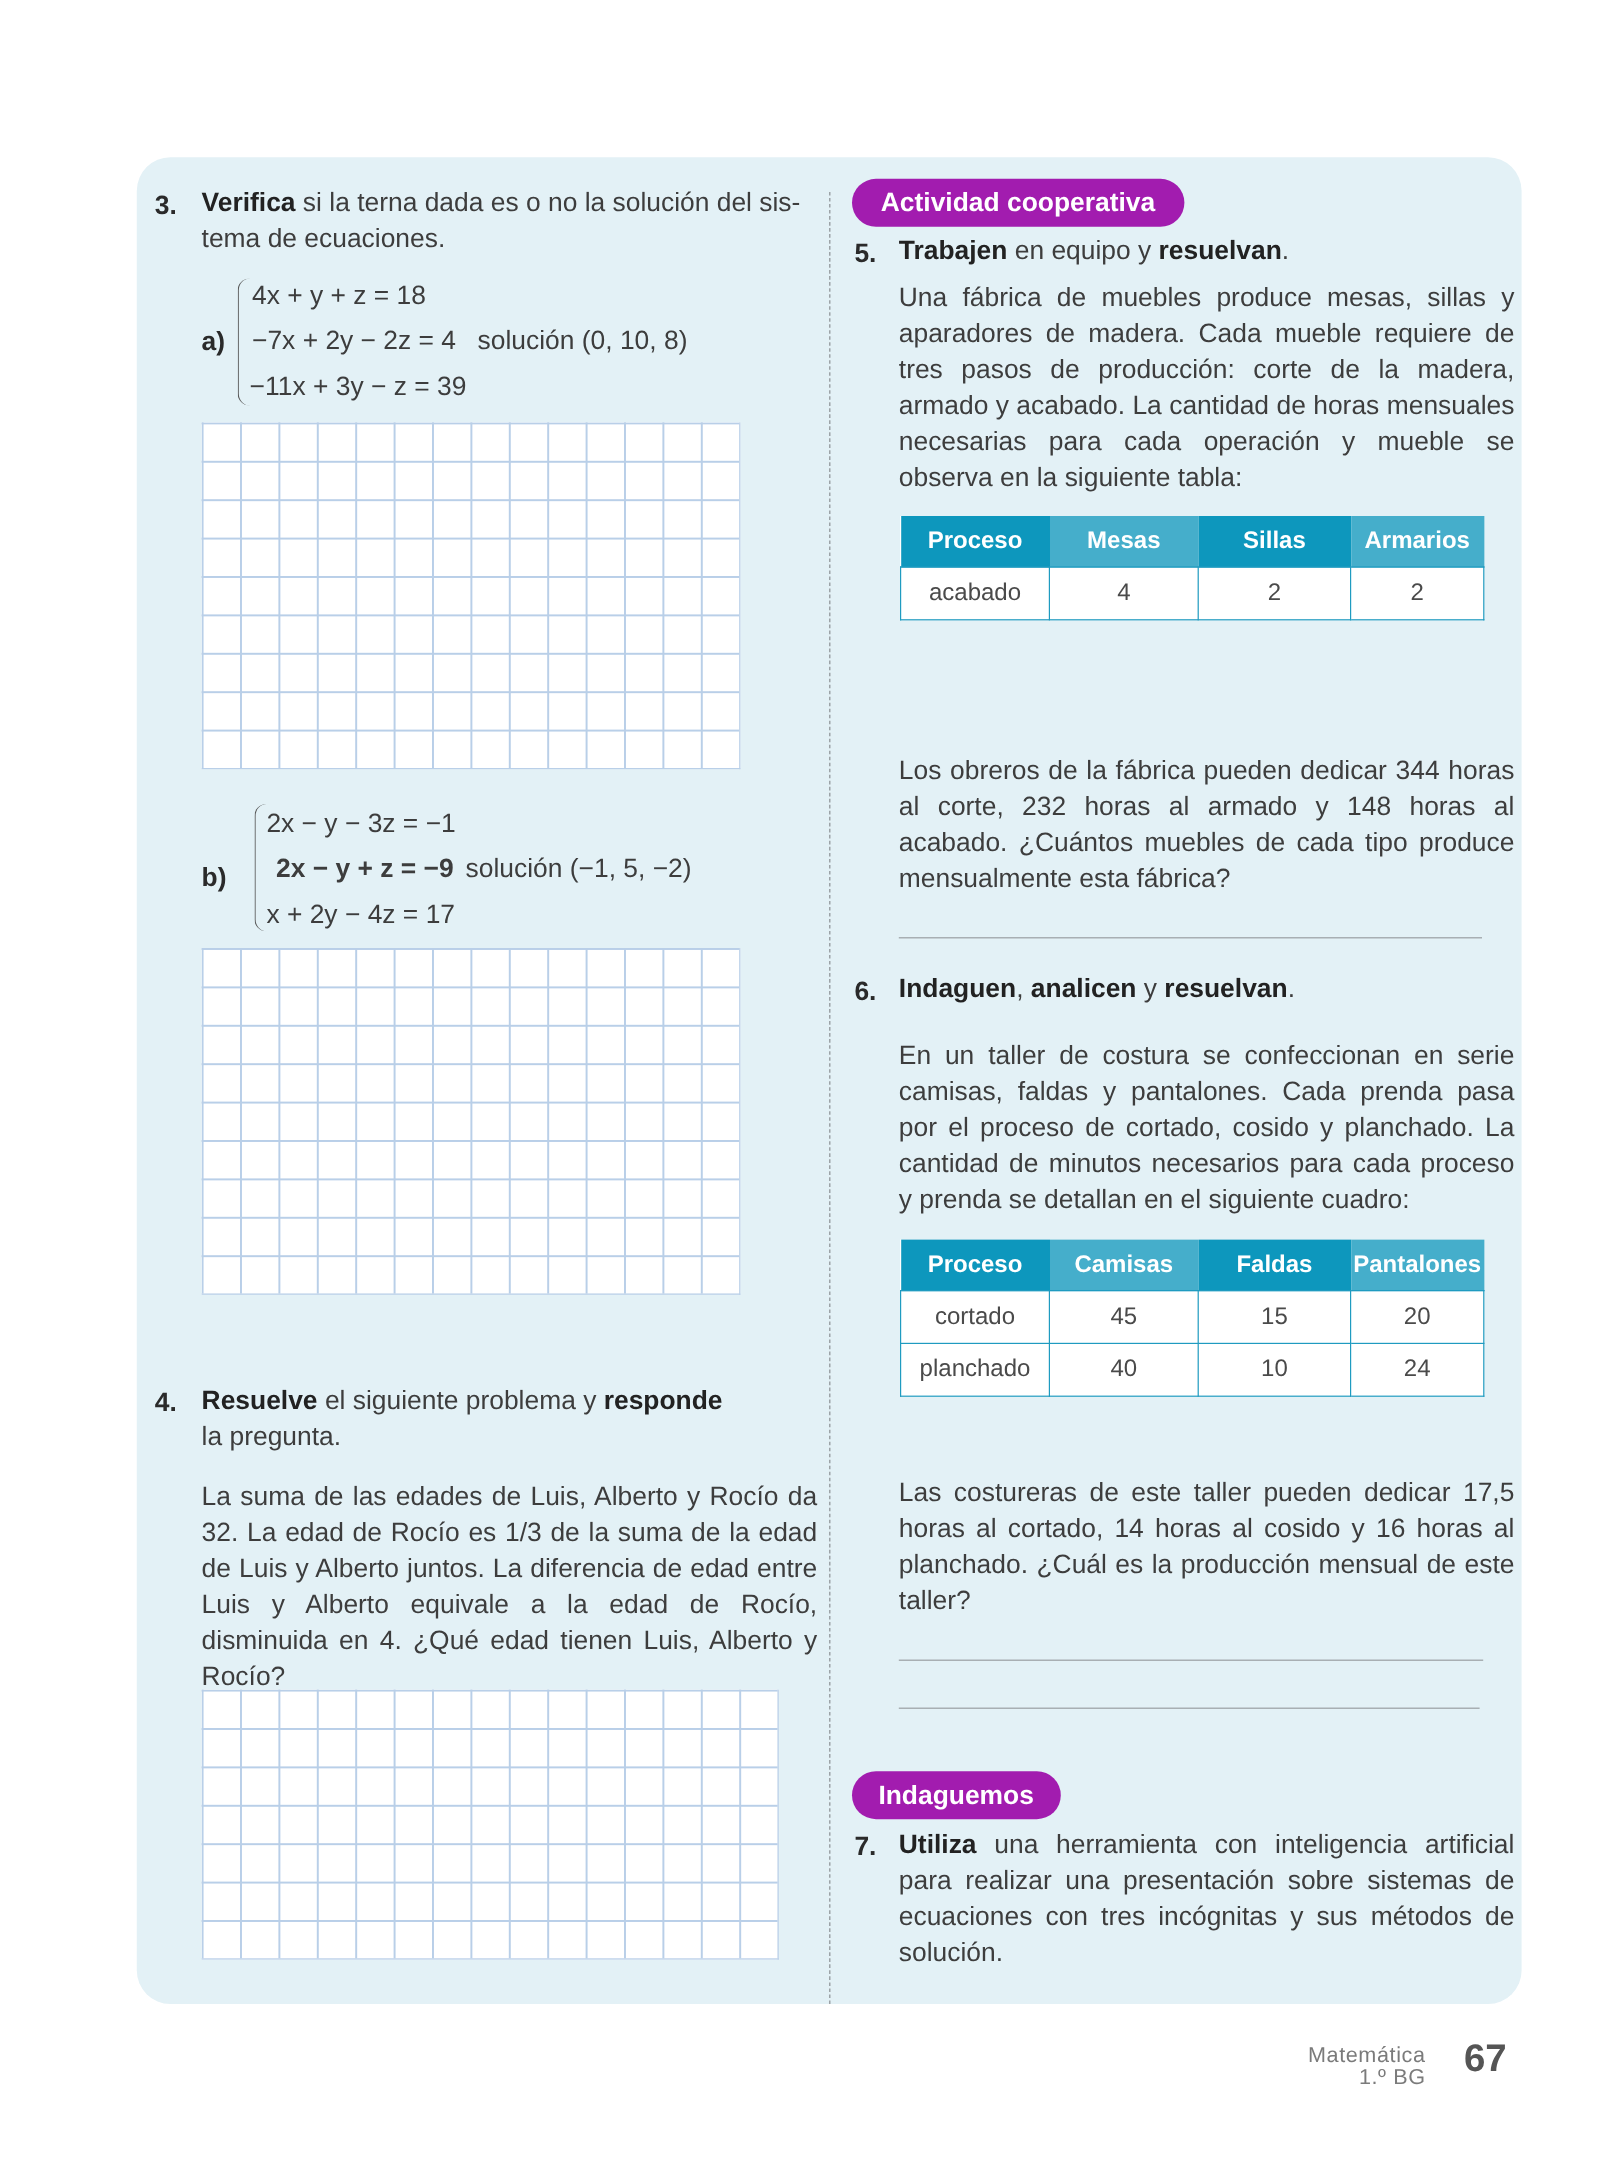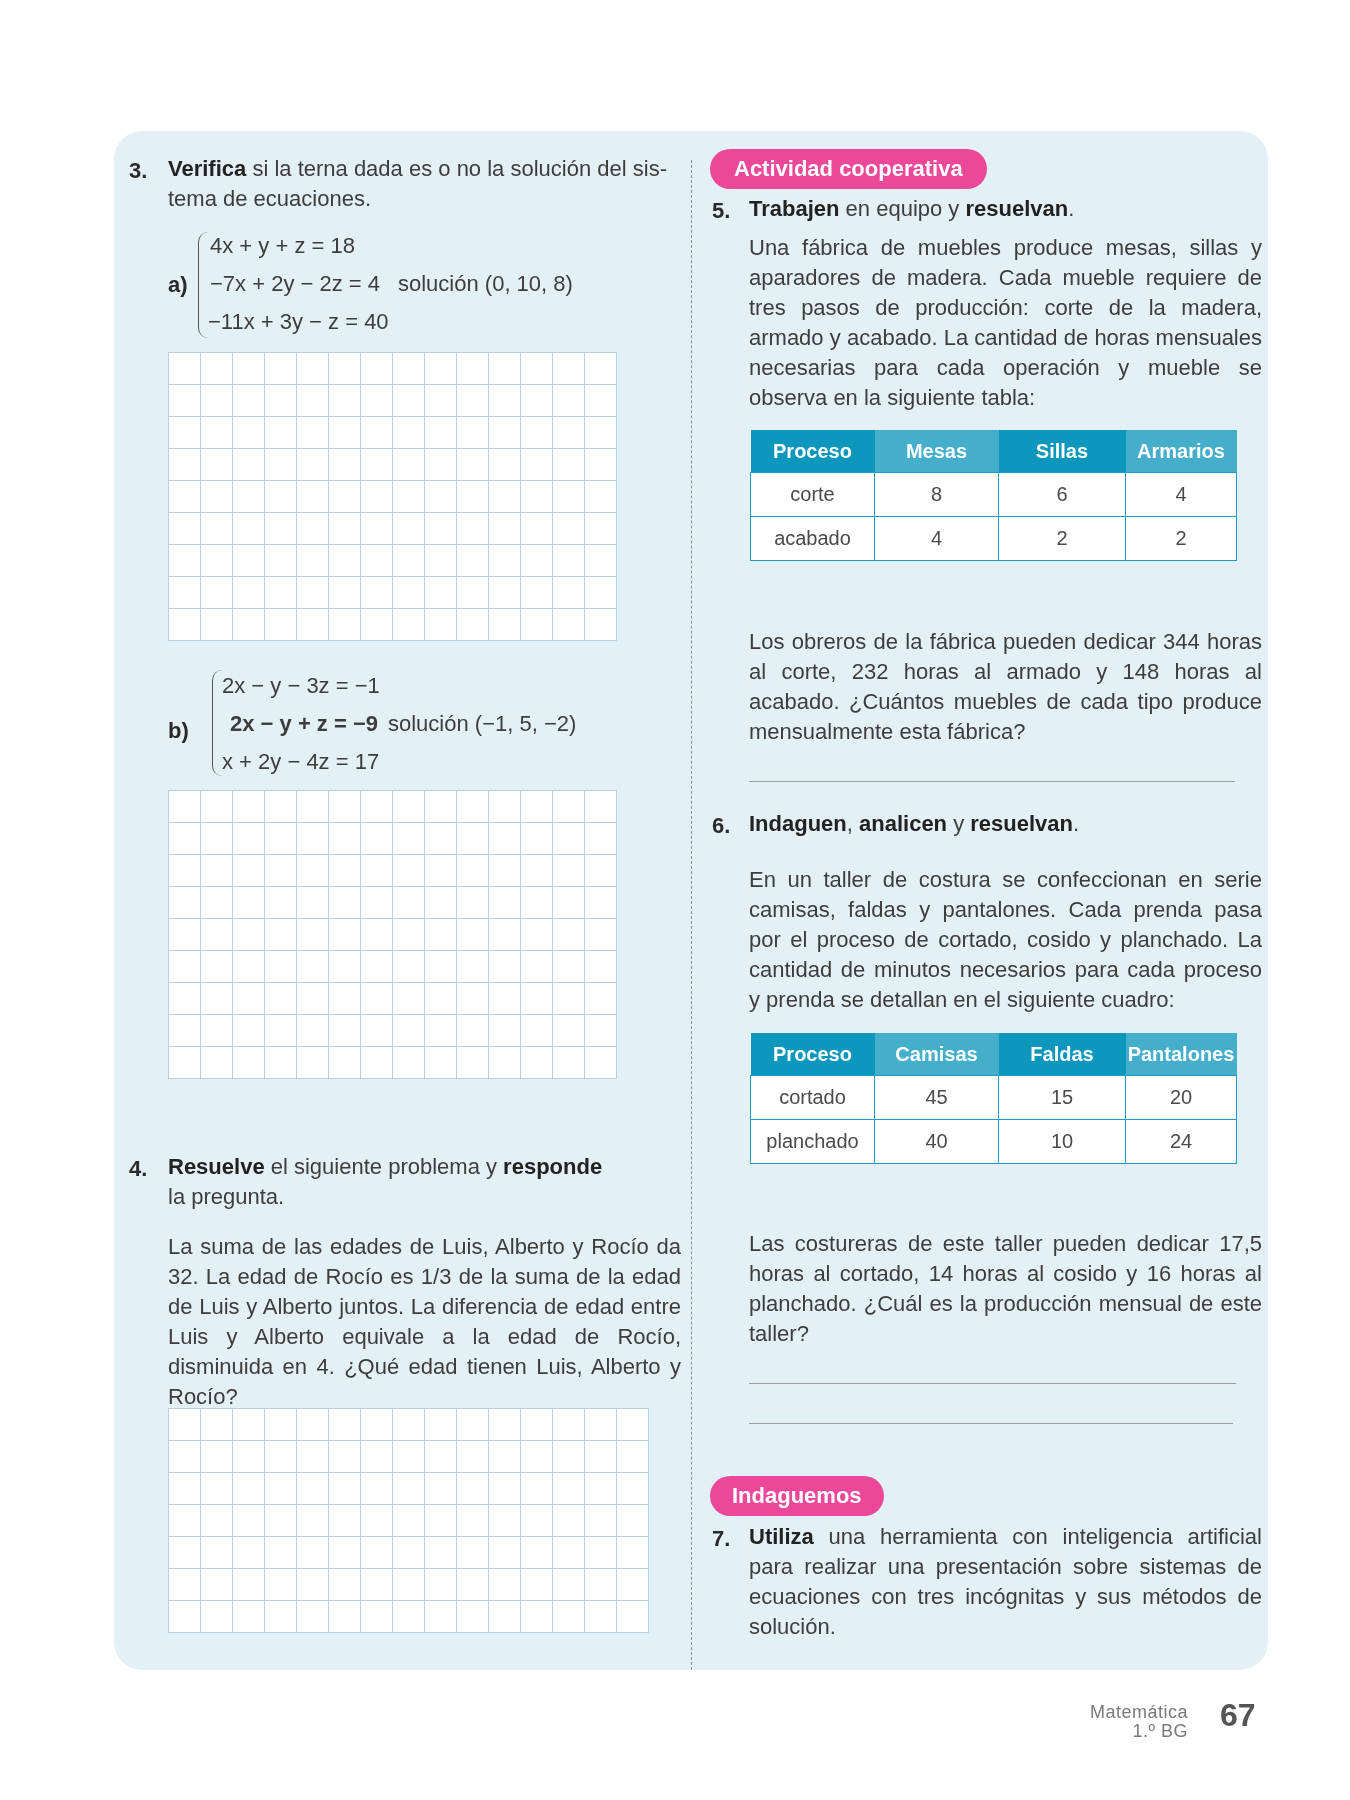--- a/index.html
+++ b/index.html
@@ -4,21 +4,21 @@
 <style>
   html,body{margin:0;padding:0;background:#fff;}
   body{width:1350px;height:1800px;position:relative;overflow:hidden;font-family:"Liberation Sans","DejaVu Sans",sans-serif;color:#3a3a3a;}
   .panel{position:absolute;left:114px;top:131px;width:1154px;height:1539px;background:#e3f1f6;border-radius:28px;}
   .divider{position:absolute;left:691px;top:160px;height:1510px;border-left:1.5px dashed #8a8f93;}
   .num{position:absolute;font-weight:bold;font-size:22px;color:#2a2a2a;}
   .para{position:absolute;font-size:22px;line-height:30px;color:#3d3d3d;text-align:justify;}
   .para b{color:#222;}
   .heading{position:absolute;font-size:22px;line-height:30px;color:#3d3d3d;}
   .heading b{color:#222;}
-  .badge{position:absolute;background:#ec4899;color:#fff;font-weight:bold;font-size:22px;border-radius:22px;padding:0 24px;height:40px;line-height:40px;}
+  .badge{position:absolute;background:#a21caf;color:#fff;font-weight:bold;font-size:22px;border-radius:22px;padding:0 24px;height:40px;line-height:40px;}
   .eqlabel{position:absolute;font-weight:bold;font-size:22px;color:#2a2a2a;}
   .brace{position:absolute;border-left:1.6px solid #555;border-radius:10px 0 0 10px;}
   .eq{position:absolute;font-size:22px;color:#3d3d3d;white-space:nowrap;}
   .grid{position:absolute;background-color:#fff;
         background-image:linear-gradient(to right,#b9cfe8 1.5px,transparent 1.5px),linear-gradient(to bottom,#b9cfe8 1.5px,transparent 1.5px);
         background-size:32px 32px;border-right:1.5px solid #b9cfe8;border-bottom:1.5px solid #b9cfe8;}
   table.dt{position:absolute;border-collapse:collapse;font-size:20px;background:#fff;}
   table.dt th{color:#fff;font-weight:bold;height:42px;padding:0;text-align:center;}
   table.dt th:nth-child(odd){background:#0d97bd;}
   table.dt th:nth-child(even){background:#45aecb;}
@@ -37,21 +37,21 @@
 <div class="heading" style="left:168px;top:154px;width:515px;">
   <b>Verifica</b><span> si la terna dada es o no la solución del sis-</span><br>
   <span>tema de ecuaciones.</span>
 </div>
 
 <div class="eqlabel" style="left:168px;top:272px;">a)</div>
 <div class="brace" style="left:198px;top:232px;width:10px;height:106px;"></div>
 <div class="eq" style="left:210px;top:233px;">4x + y + z = 18</div>
 <div class="eq" style="left:210px;top:271px;">−7x + 2y − 2z = 4</div>
 <div class="eq" style="left:398px;top:271px;">solución (0, 10, 8)</div>
-<div class="eq" style="left:208px;top:309px;">−11x + 3y − z = 40</div>
+<div class="eq" style="left:208px;top:309px;">−11x + 3y − z = 39</div>
 
 <div class="grid" style="left:168px;top:352px;width:448px;height:288px;"></div>
 
 <div class="eqlabel" style="left:168px;top:718px;">b)</div>
 <div class="brace" style="left:212px;top:670px;width:10px;height:106px;"></div>
 <div class="eq" style="left:222px;top:673px;">2x − y − 3z = −1</div>
 <div class="eq" style="left:230px;top:711px;font-weight:bold;">2x − y + z = −9</div>
 <div class="eq" style="left:388px;top:711px;">solución (−1, 5, −2)</div>
 <div class="eq" style="left:222px;top:749px;">x + 2y − 4z = 17</div>
 
@@ -77,26 +77,20 @@
 <table class="dt" style="left:750px;top:430px;width:487px;">
   <thead>
     <tr>
       <th style="width:124px">Proceso</th>
       <th style="width:124px">Mesas</th>
       <th style="width:127px">Sillas</th>
       <th>Armarios</th>
     </tr>
   </thead>
   <tbody>
-    <tr>
-      <td>corte</td>
-      <td>8</td>
-      <td>6</td>
-      <td>4</td>
-    </tr>
     <tr>
       <td>acabado</td>
       <td>4</td>
       <td>2</td>
       <td>2</td>
     </tr>
   </tbody>
 </table>
 
 <div class="para" style="left:749px;top:627px;width:513px;">Los obreros de la fábrica pueden dedicar 344 horas al corte, 232 horas al armado y 148 horas al acabado. ¿Cuántos muebles de cada tipo produce mensualmente esta fábrica?</div>

